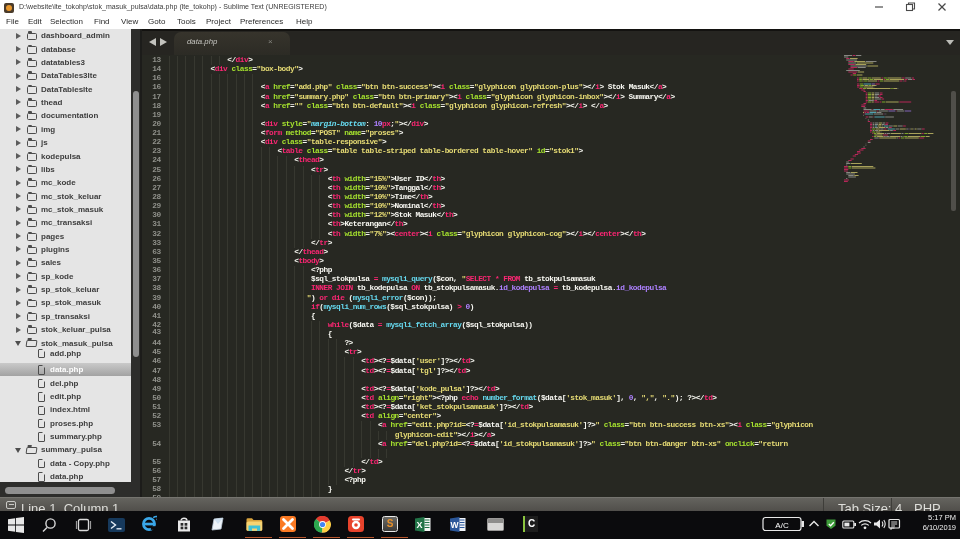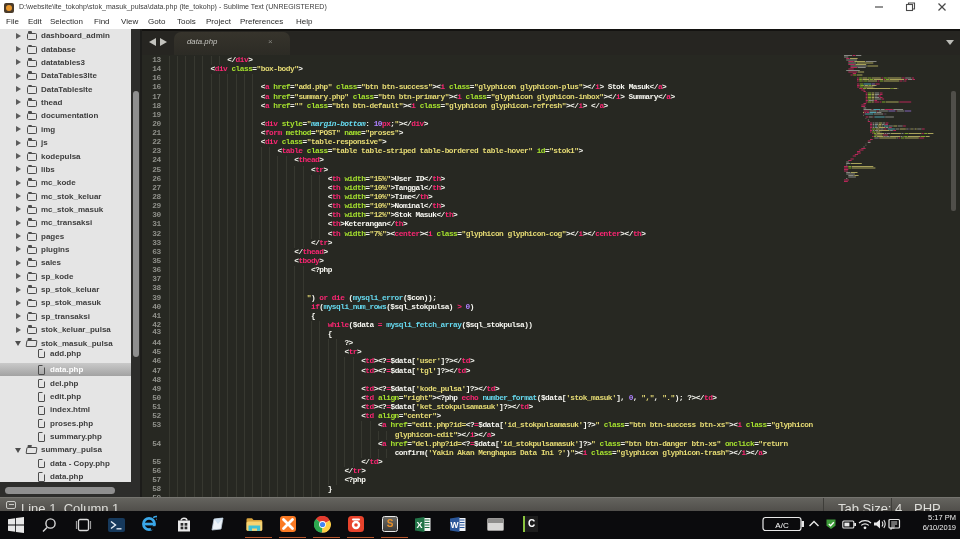--- a/index.html
+++ b/index.html
@@ -380,37 +380,38 @@
 <div class="cl" style="top:183.89px;left:327.70px">&lt;<b class="p">th</b> <b class="g">width</b>=<b class="y">"10%"</b>&gt;Tanggal&lt;/<b class="p">th</b>&gt;</div>
 <div class="cl" style="top:193.03px;left:327.70px">&lt;<b class="p">th</b> <b class="g">width</b>=<b class="y">"10%"</b>&gt;Time&lt;/<b class="p">th</b>&gt;</div>
 <div class="cl" style="top:202.16px;left:327.70px">&lt;<b class="p">th</b> <b class="g">width</b>=<b class="y">"10%"</b>&gt;Nominal&lt;/<b class="p">th</b>&gt;</div>
 <div class="cl" style="top:211.29px;left:327.70px">&lt;<b class="p">th</b> <b class="g">width</b>=<b class="y">"12%"</b>&gt;Stok Masuk&lt;/<b class="p">th</b>&gt;</div>
 <div class="cl" style="top:220.43px;left:327.70px">&lt;<b class="p">th</b>&gt;Keterangan&lt;/<b class="p">th</b>&gt;</div>
 <div class="cl" style="top:229.56px;left:327.70px">&lt;<b class="p">th</b> <b class="g">width</b>=<b class="y">"7%"</b>&gt;&lt;<b class="p">center</b>&gt;&lt;<b class="p">i</b> <b class="g">class</b>=<b class="y">"glyphicon glyphicon-cog"</b>&gt;&lt;/<b class="p">i</b>&gt;&lt;/<b class="p">center</b>&gt;&lt;/<b class="p">th</b>&gt;</div>
 <div class="cl" style="top:238.70px;left:310.96px">&lt;/<b class="p">tr</b>&gt;</div>
 <div class="cl" style="top:247.84px;left:294.22px">&lt;/<b class="p">thead</b>&gt;</div>
 <div class="cl" style="top:256.97px;left:294.22px">&lt;<b class="p">tbody</b>&gt;</div>
 <div class="cl" style="top:266.11px;left:310.96px">&lt;?php</div>
+<div class="cl" style="top:275.24px;left:310.96px">$sql_stokpulsa <b class="p">=</b> <b class="b">mysqli_query</b>($con, <b class="y">"</b><b class="p">SELECT</b> <b class="p">*</b> <b class="p">FROM</b> tb_stokpulsamasuk</div>
+<div class="cl" style="top:284.38px;left:310.96px"><b class="p">INNER</b> <b class="p">JOIN</b> tb_kodepulsa <b class="p">ON</b> tb_stokpulsamasuk.<b class="v">id_kodepulsa</b> <b class="p">=</b> tb_kodepulsa.<b class="v">id_kodepulsa</b></div>
 <div class="cl" style="top:293.51px;left:306.77px"><b class="y">"</b>) <b class="p">or</b> <b class="p">die</b> (<b class="b">mysqli_error</b>($con));</div>
 <div class="cl" style="top:302.64px;left:310.96px"><b class="p">if</b>(<b class="b">mysqli_num_rows</b>($sql_stokpulsa) <b class="p">&gt;</b> <b class="v">0</b>)</div>
 <div class="cl" style="top:311.78px;left:310.96px">{</div>
 <div class="cl" style="top:320.92px;left:327.70px"><b class="p">while</b>($data <b class="p">=</b> <b class="b">mysqli_fetch_array</b>($sql_stokpulsa))</div>
 <div class="cl" style="top:330.05px;left:327.70px">{</div>
 <div class="cl" style="top:339.19px;left:344.44px">?&gt;</div>
 <div class="cl" style="top:348.32px;left:344.44px">&lt;<b class="p">tr</b>&gt;</div>
 <div class="cl" style="top:357.45px;left:361.18px">&lt;<b class="p">td</b>&gt;&lt;?<b class="p">=</b>$data[<b class="y">'user'</b>]?&gt;&lt;/<b class="p">td</b>&gt;</div>
 <div class="cl" style="top:366.59px;left:361.18px">&lt;<b class="p">td</b>&gt;&lt;?<b class="p">=</b>$data[<b class="y">'tgl'</b>]?&gt;&lt;/<b class="p">td</b>&gt;</div>
 <div class="cl" style="top:384.86px;left:361.18px">&lt;<b class="p">td</b>&gt;&lt;?<b class="p">=</b>$data[<b class="y">'kode_pulsa'</b>]?&gt;&lt;/<b class="p">td</b>&gt;</div>
 <div class="cl" style="top:394.00px;left:361.18px">&lt;<b class="p">td</b> <b class="g">align</b>=<b class="y">"right"</b>&gt;&lt;?php <b class="p">echo</b> <b class="b">number_format</b>($data[<b class="y">'stok_masuk'</b>], <b class="v">0</b>, <b class="y">","</b>, <b class="y">"."</b>); ?&gt;&lt;/<b class="p">td</b>&gt;</div>
 <div class="cl" style="top:403.13px;left:361.18px">&lt;<b class="p">td</b>&gt;&lt;?<b class="p">=</b>$data[<b class="y">'ket_stokpulsamasuk'</b>]?&gt;&lt;/<b class="p">td</b>&gt;</div>
 <div class="cl" style="top:412.26px;left:361.18px">&lt;<b class="p">td</b> <b class="g">align</b>=<b class="y">"center"</b>&gt;</div>
 <div class="cl" style="top:421.40px;left:377.92px">&lt;<b class="p">a</b> <b class="g">href</b>=<b class="y">"edit.php?id=</b>&lt;?<b class="p">=</b>$data[<b class="y">'id_stokpulsamasuk'</b>]?&gt;<b class="y">"</b> <b class="g">class</b>=<b class="y">"btn btn-success btn-xs"</b>&gt;&lt;<b class="p">i</b> <b class="g">class</b>=<b class="y">"glyphicon</b></div>
 <div class="cl" style="top:430.53px;left:394.66px"><b class="y">glyphicon-edit"</b>&gt;&lt;/<b class="p">i</b>&gt;&lt;/<b class="p">a</b>&gt;</div>
 <div class="cl" style="top:439.67px;left:377.92px">&lt;<b class="p">a</b> <b class="g">href</b>=<b class="y">"del.php?id=</b>&lt;?<b class="p">=</b>$data[<b class="y">'id_stokpulsamasuk'</b>]?&gt;<b class="y">"</b> <b class="g">class</b>=<b class="y">"btn btn-danger btn-xs"</b> <b class="g">onclick</b>=<b class="y">"return</b></div>
-<div class="cl" style="top:448.81px;left:394.66px">confirm(<b class="y">'Yakin Akan Menghapus Data Ini ?'</b>)<b class="y">"</b>&gt;&lt;<b class="p">i</b> <b class="g">class</b>=<b class="y">"glyphicon glyphicon-trash"</b>&gt;&lt;/<b class="p">i</b>&gt;&lt;/<b class="p">a</b>&gt;</div>
 <div class="cl" style="top:457.94px;left:361.18px">&lt;/<b class="p">td</b>&gt;</div>
 <div class="cl" style="top:467.07px;left:344.44px">&lt;/<b class="p">tr</b>&gt;</div>
 <div class="cl" style="top:476.21px;left:344.44px">&lt;?php</div>
 <div class="cl" style="top:485.34px;left:327.70px">}</div>
 </div>
 <svg class="mini" width="104" height="145" viewBox="0 0 104 145">
 <rect x="0.0" y="0.0" width="8.1" height="1" fill="#b5b5af" opacity="0.68"></rect>
 <rect x="8.7" y="0.0" width="2.7" height="1" fill="#f92672" opacity="0.68"></rect>
 <rect x="11.9" y="0.0" width="5.4" height="1" fill="#b5b5af" opacity="0.68"></rect>
 <rect x="0.0" y="1.5" width="4.3" height="1" fill="#b5b5af" opacity="0.68"></rect>

